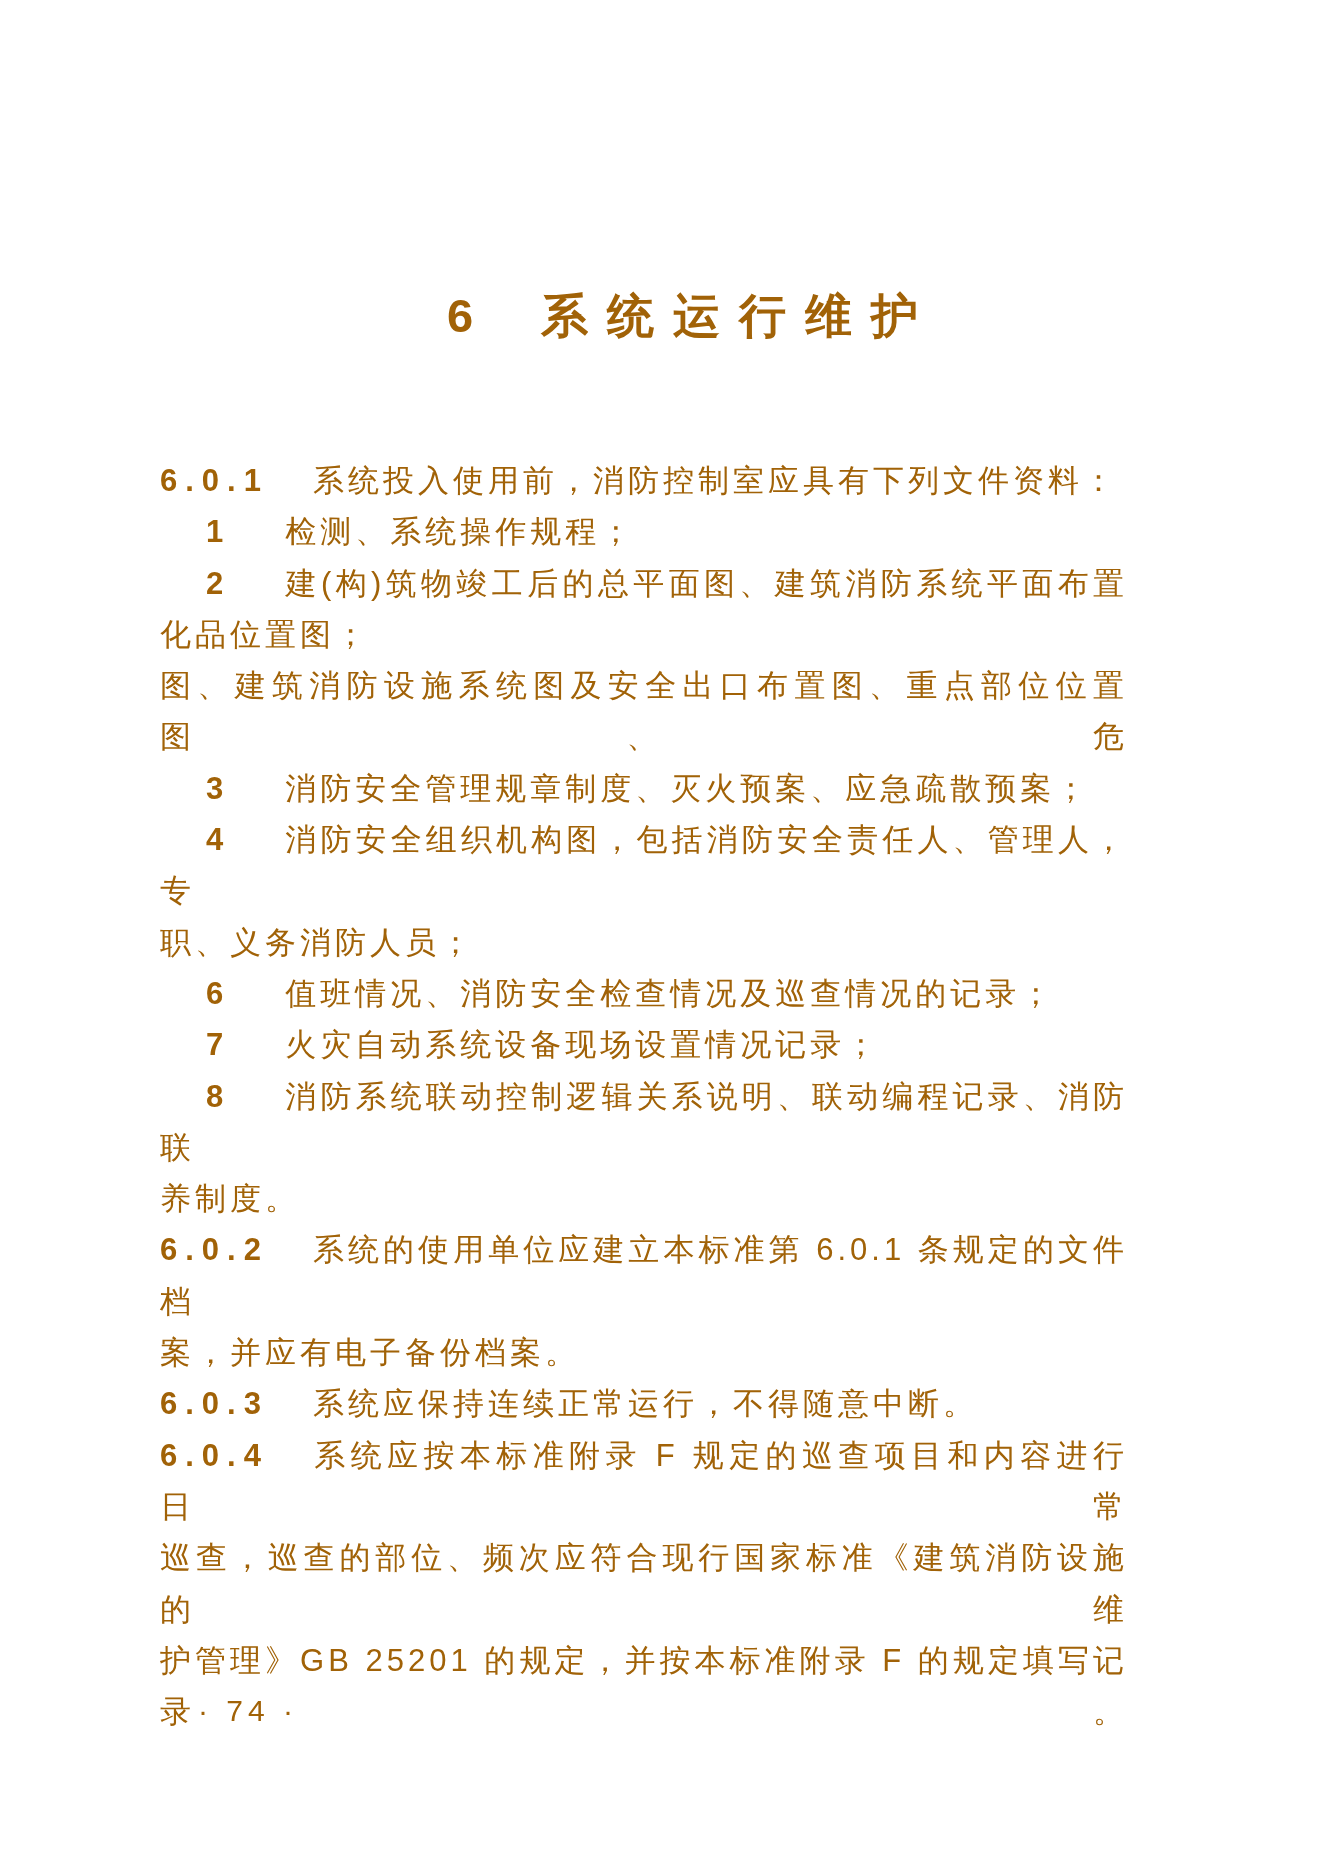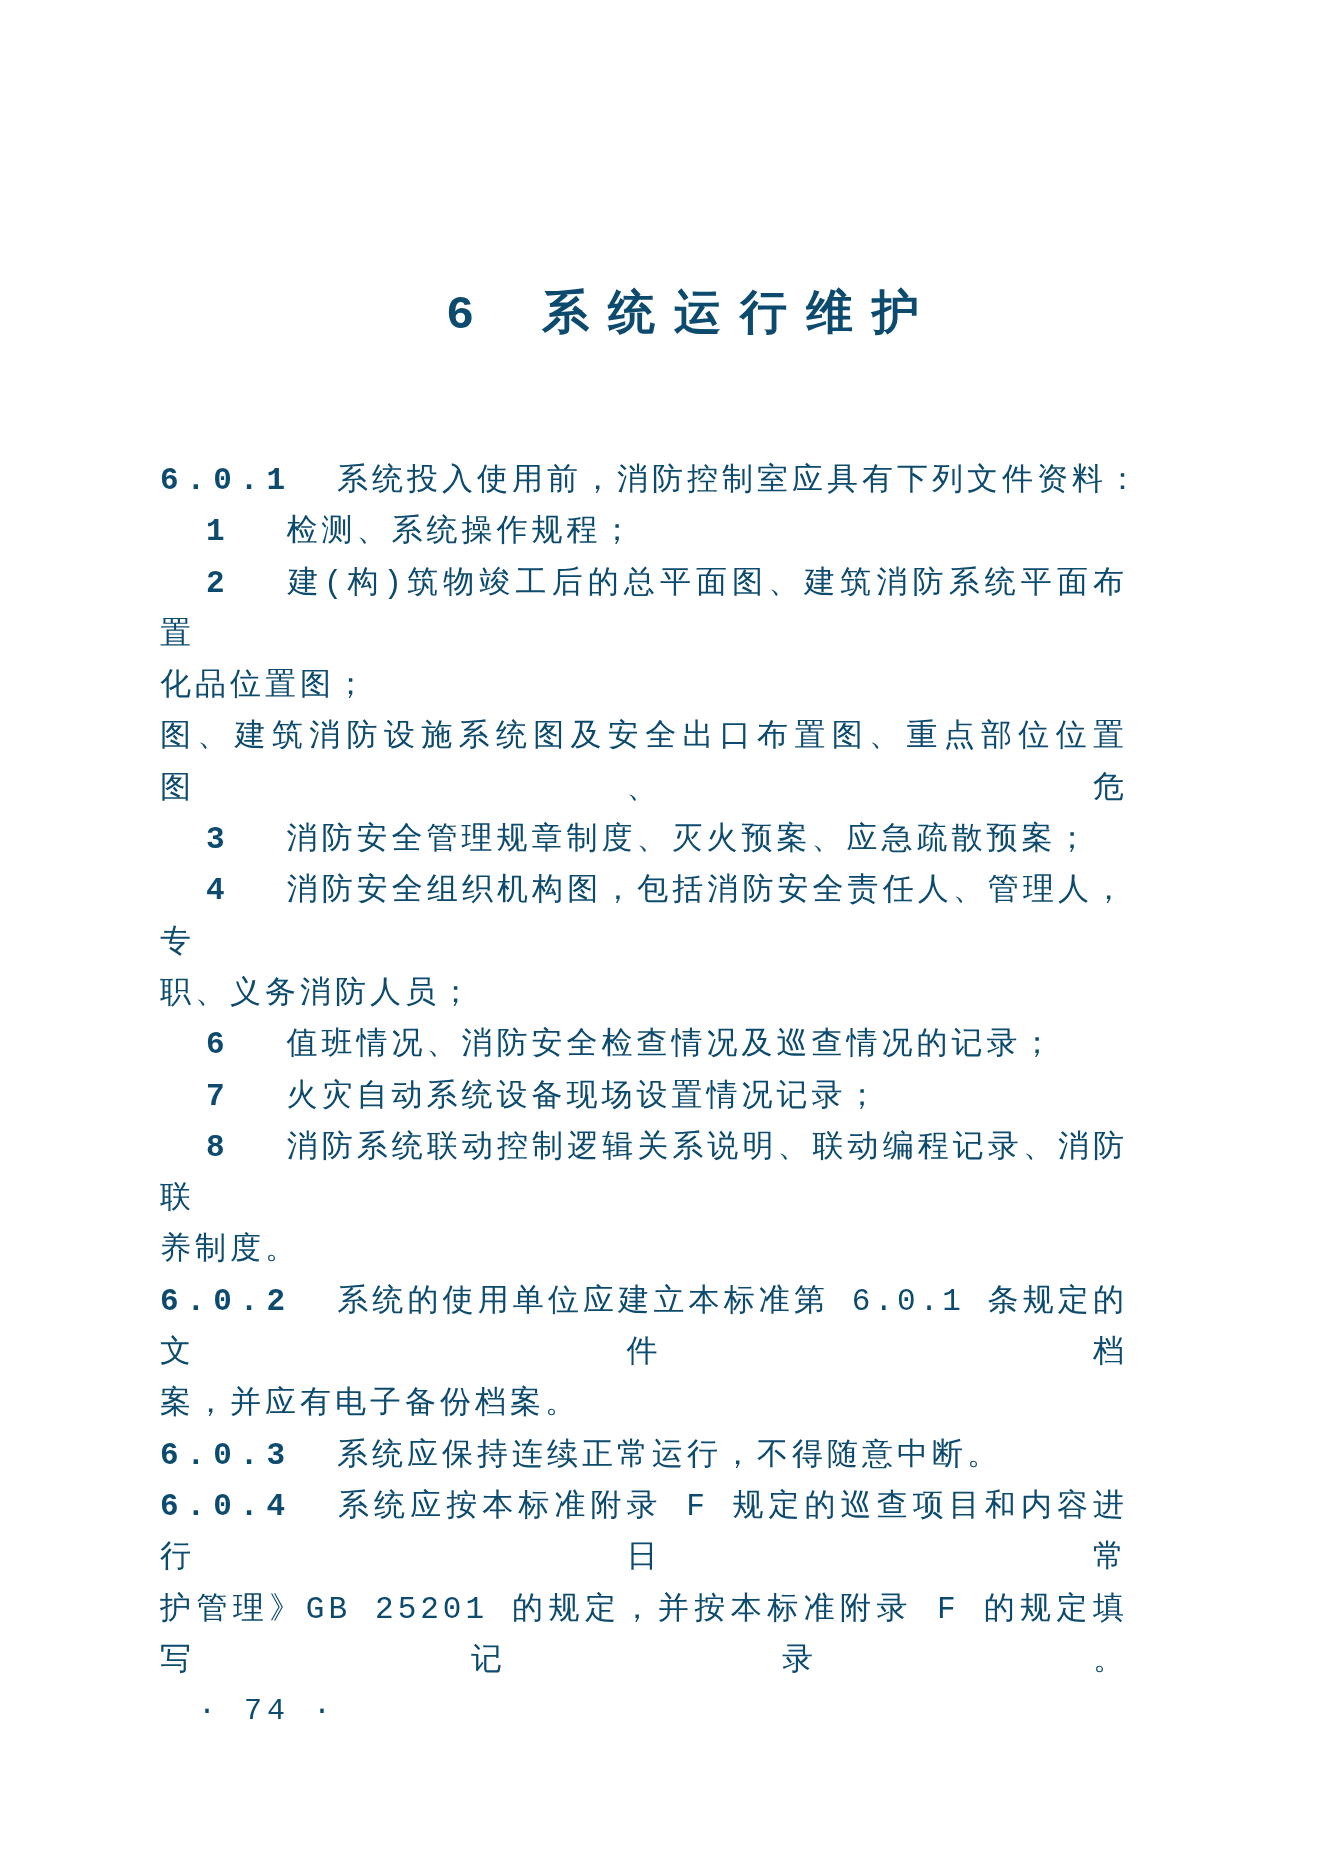--- a/index.html
+++ b/index.html
@@ -1,22 +1,22 @@
 <!DOCTYPE html>
 <html><head>
 <meta charset="utf-8">
 <style>
   html, body { margin: 0; padding: 0; }
   #page {
     position: relative;
     width: 1323px;
     height: 1871px;
     background: #ffffff;
-    color: #0c4a6e;
-    font-family: Liberation Mono, monospace;
+    color: #a16207;
+    font-family: Liberation Sans, sans-serif;
     overflow: hidden;
   }
   .chapter-title {
     position: absolute;
     top: 290px;
     left: 160px;
     width: 968px;
     padding-left: 96px;
     box-sizing: border-box;
     text-align: center;
@@ -76,18 +76,19 @@
       <div class="line j ind"><span class="num num-item">4</span><span>消防安全组织机构图，包括消防安全责任人、管理人，专</span></div>
       <div class="line"><span>职、义务消防人员；</span></div>
       <div class="line ind"><span class="num num-item">6</span><span>值班情况、消防安全检查情况及巡查情况的记录；</span></div>
       <div class="line ind"><span class="num num-item">7</span><span>火灾自动系统设备现场设置情况记录；</span></div>
       <div class="line j ind"><span class="num num-item">8</span><span>消防系统联动控制逻辑关系说明、联动编程记录、消防联</span></div>
       <div class="line"><span>养制度。</span></div>
       <div class="line j"><span class="num num-clause">6.0.2</span><span>系统的使用单位应建立本标准第 6.0.1 条规定的文件档</span></div>
       <div class="line"><span>案，并应有电子备份档案。</span></div>
       <div class="line"><span class="num num-clause">6.0.3</span><span>系统应保持连续正常运行，不得随意中断。</span></div>
       <div class="line j"><span class="num num-clause">6.0.4</span><span>系统应按本标准附录 F 规定的巡查项目和内容进行日常</span></div>
+      <div class="line j"><span>巡查，巡查的部位、频次应符合现行国家标准《建筑消防设施的维</span></div>
       <div class="line j"><span>护管理》GB 25201 的规定，并按本标准附录 F 的规定填写记录。</span></div>
     </div>
 
   <div class="page-number">· 74 ·</div>
 
 </div>
 
 </body></html>

